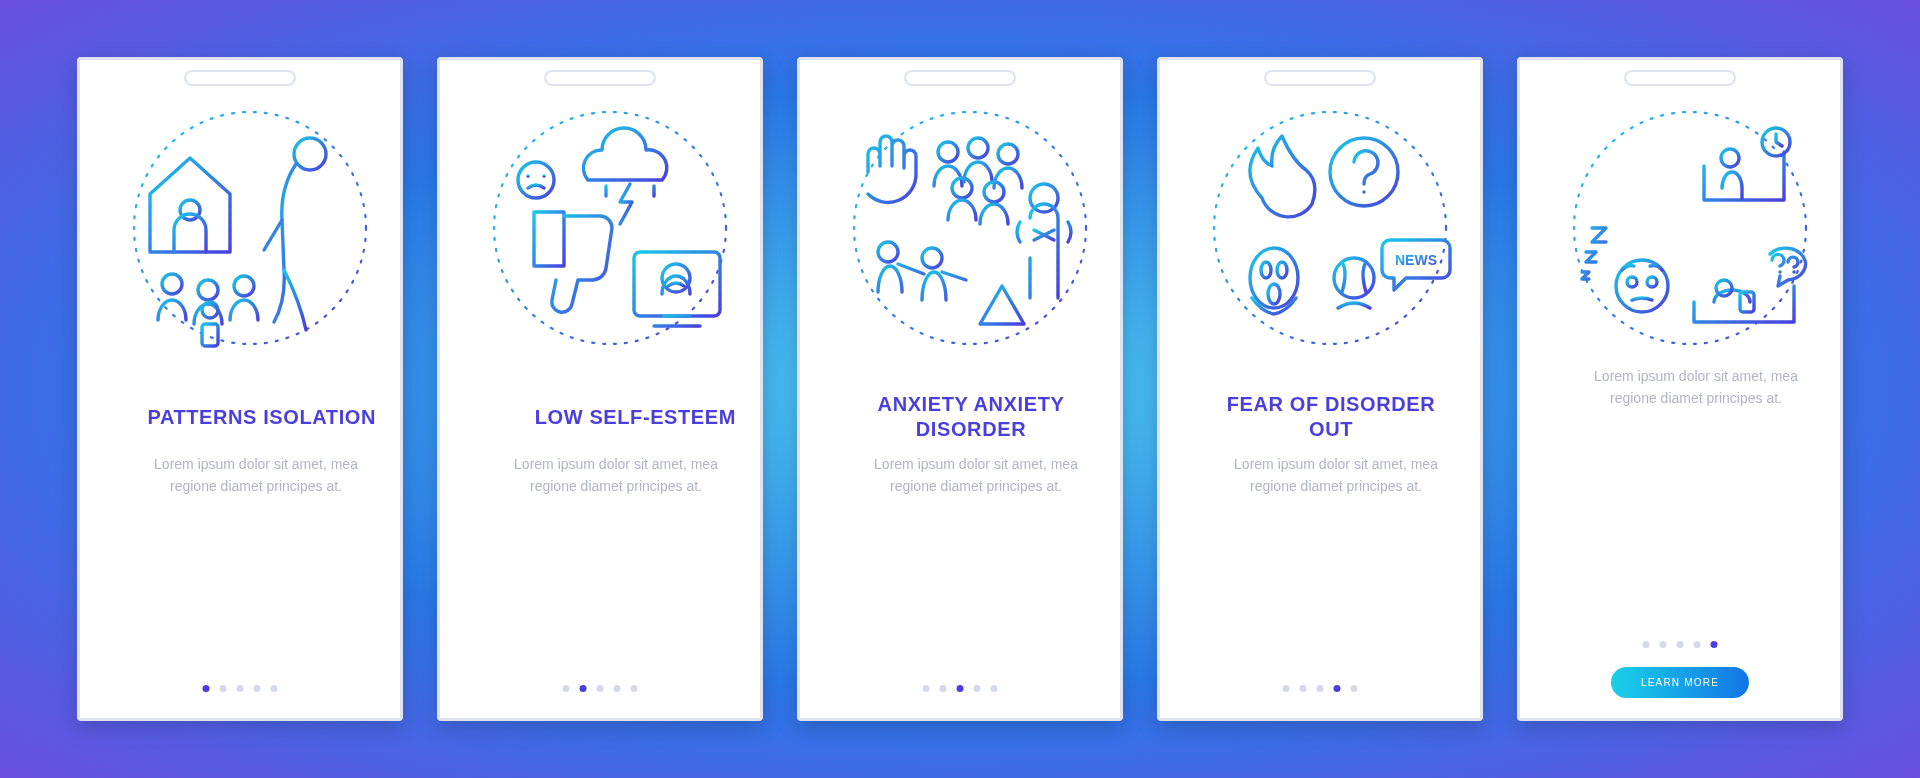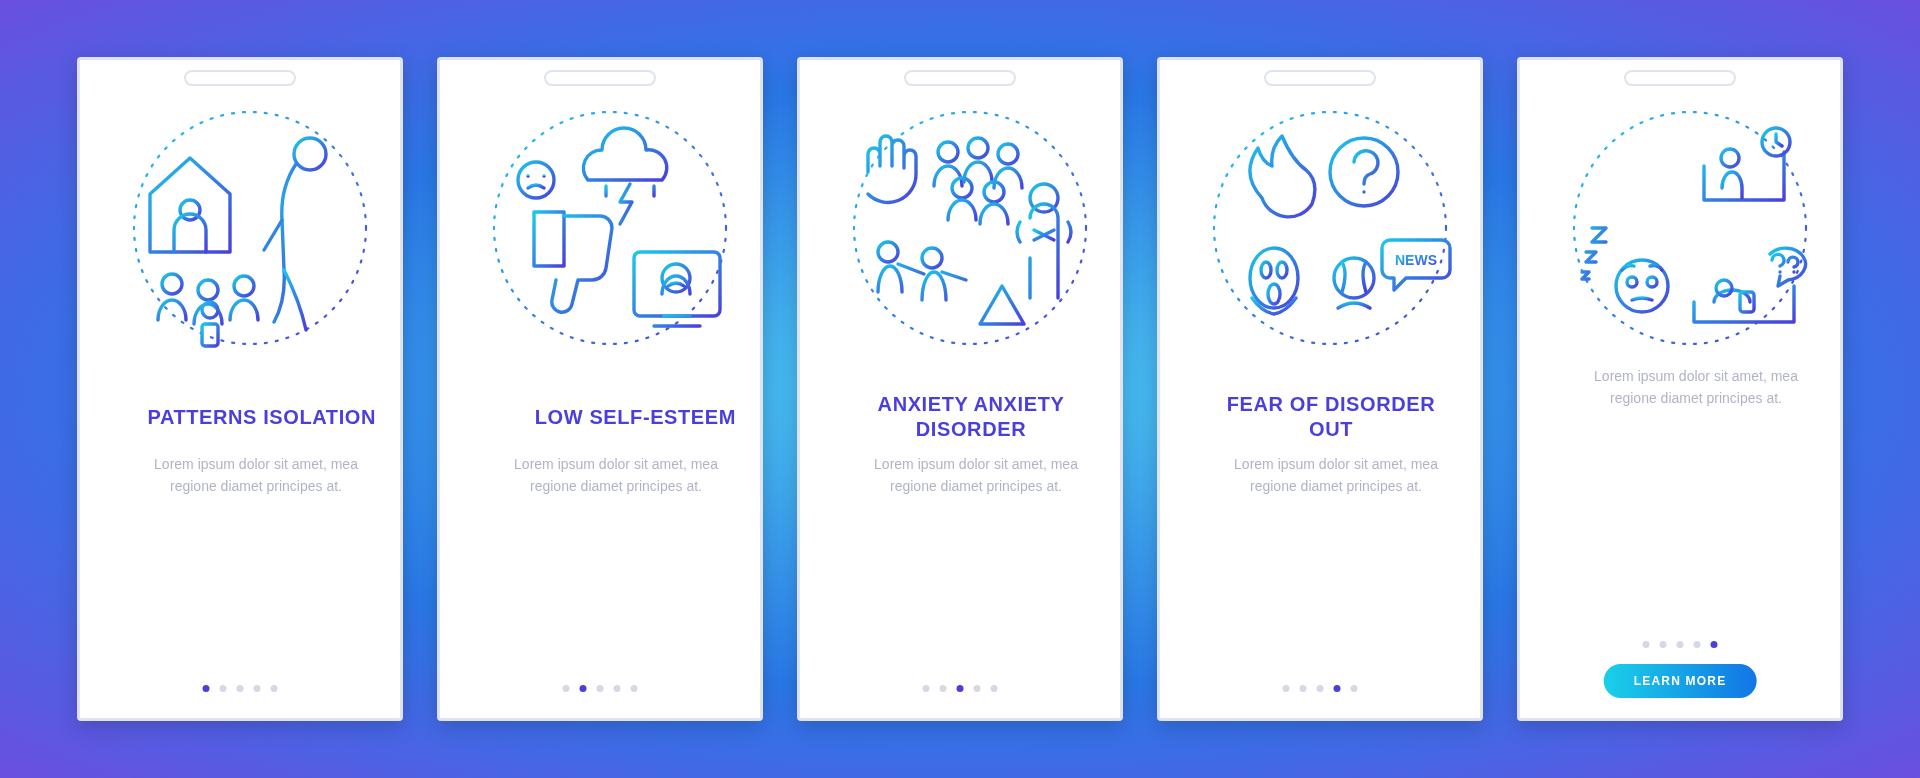--- a/index.html
+++ b/index.html
@@ -93,22 +93,22 @@
   .dot.active { background: #4a3fdc; }
   .cta {
     position: absolute;
     bottom: 20px;
     left: 50%;
     transform: translateX(-50%);
     border: none;
     cursor: pointer;
     padding: 10px 30px;
     border-radius: 999px;
-    font-size: 12px;
-    font-weight: 700;
+    font-size: 10px;
+    font-weight: 400;
     letter-spacing: 1.2px;
     color: #fff;
     background: linear-gradient(90deg, #19d1e8 0%, #1275e6 100%);
   }
 </style>
 </head>
 <body>
 
 <div class="row">
 

